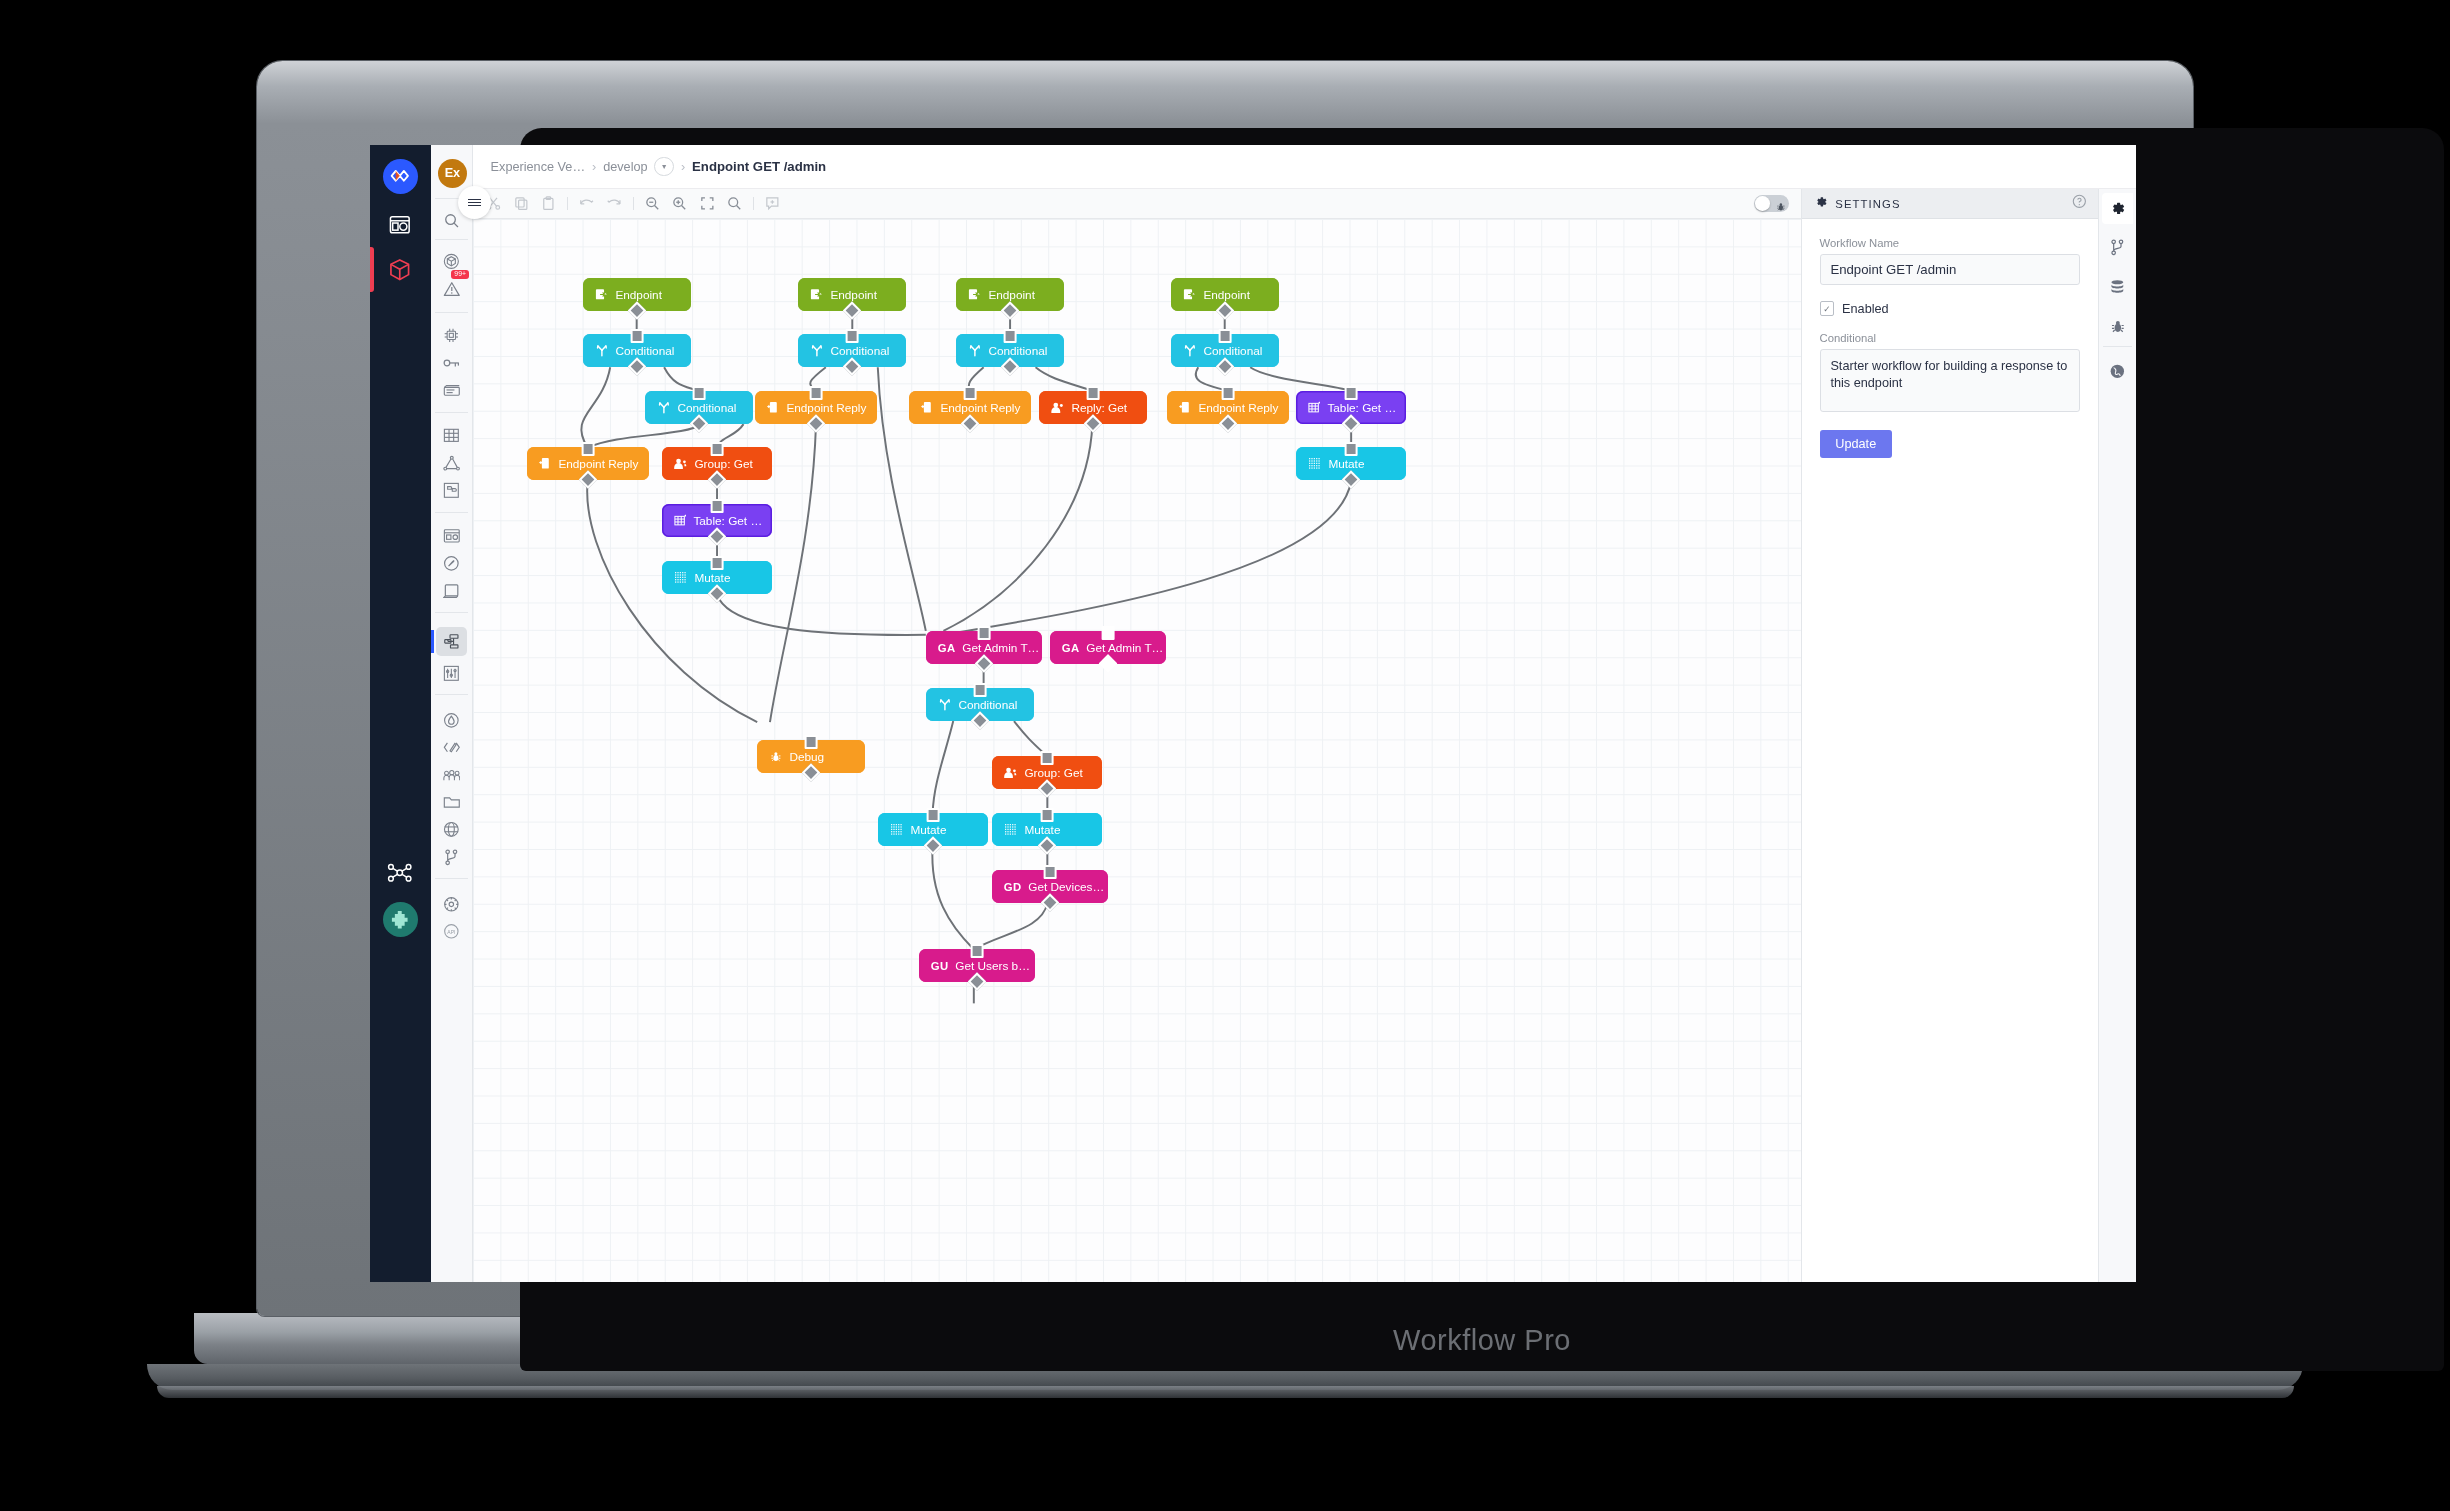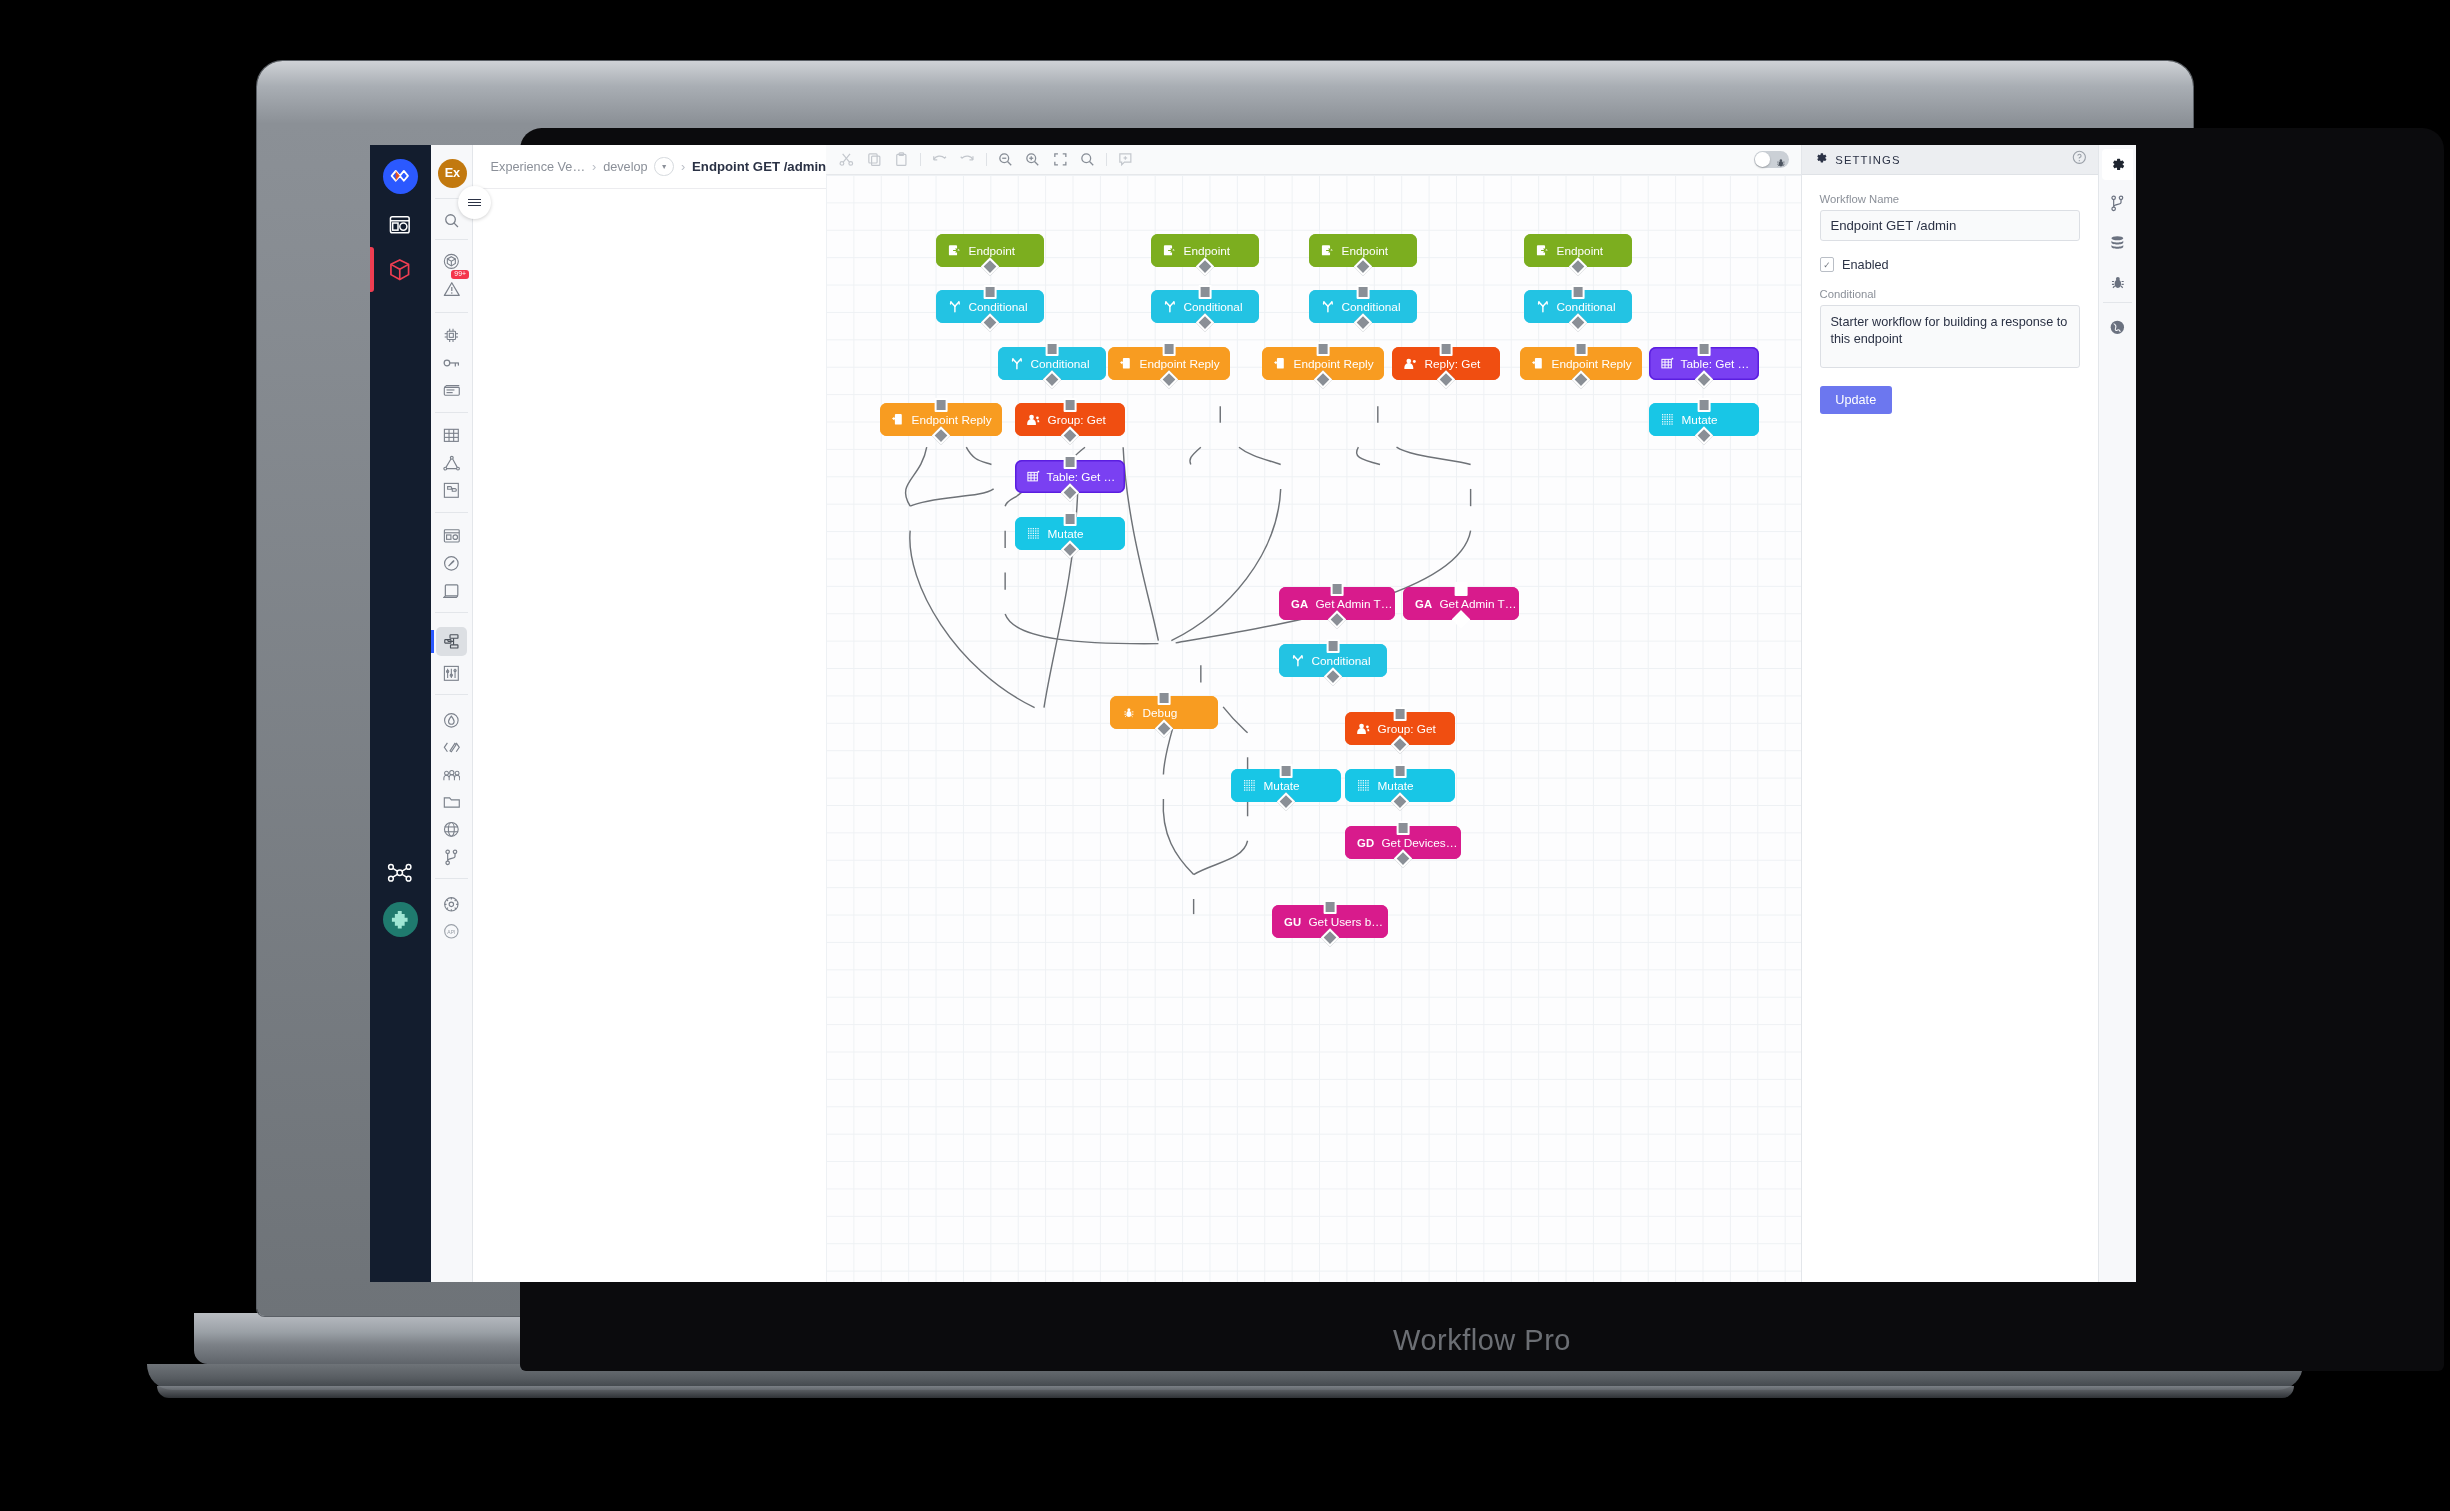--- a/index.html
+++ b/index.html
@@ -72,21 +72,21 @@
   }
   .rail-sep{position:absolute;left:3.9px;width:33px;height:1px;background:#e3e6ea;}
   .licon.selected{background:#dcdfe3;border-radius:4.9px;}
   .licon .bluebar{position:absolute;left:-4.9px;top:2.9px;width:2.9px;height:23.5px;background:#2b59ff;}
   .badge99{
     position:absolute;right:-2px;top:-3.9px;background:#f4364c;color:#fff;font-size:6.9px;
     border-radius:2.9px;padding:1px 2.9px;font-family:"Liberation Sans",sans-serif;line-height:1;
   }
 
   
-  .main{flex:1;display:flex;flex-direction:row;min-width:0;}
+  .main{flex:1;display:flex;flex-direction:column;min-width:0;}
   .breadcrumb{
     height:43px;display:flex;align-items:center;padding-left:17.6px;gap:6.9px;
     background:#fff;font-size:12.7px;color:#8b9099;border-bottom:1px solid #ececef;
   }
   .bc-crumb{color:#8b9099;}
   .bc-sep{color:#b9bec6;font-size:12.7px;}
   .bc-pill{
     width:17.6px;height:17.6px;border-radius:50%;border:1px solid #d6dade;
     display:flex;align-items:center;justify-content:center;color:#8b9099;font-size:6.9px;background:#fff;
   }

